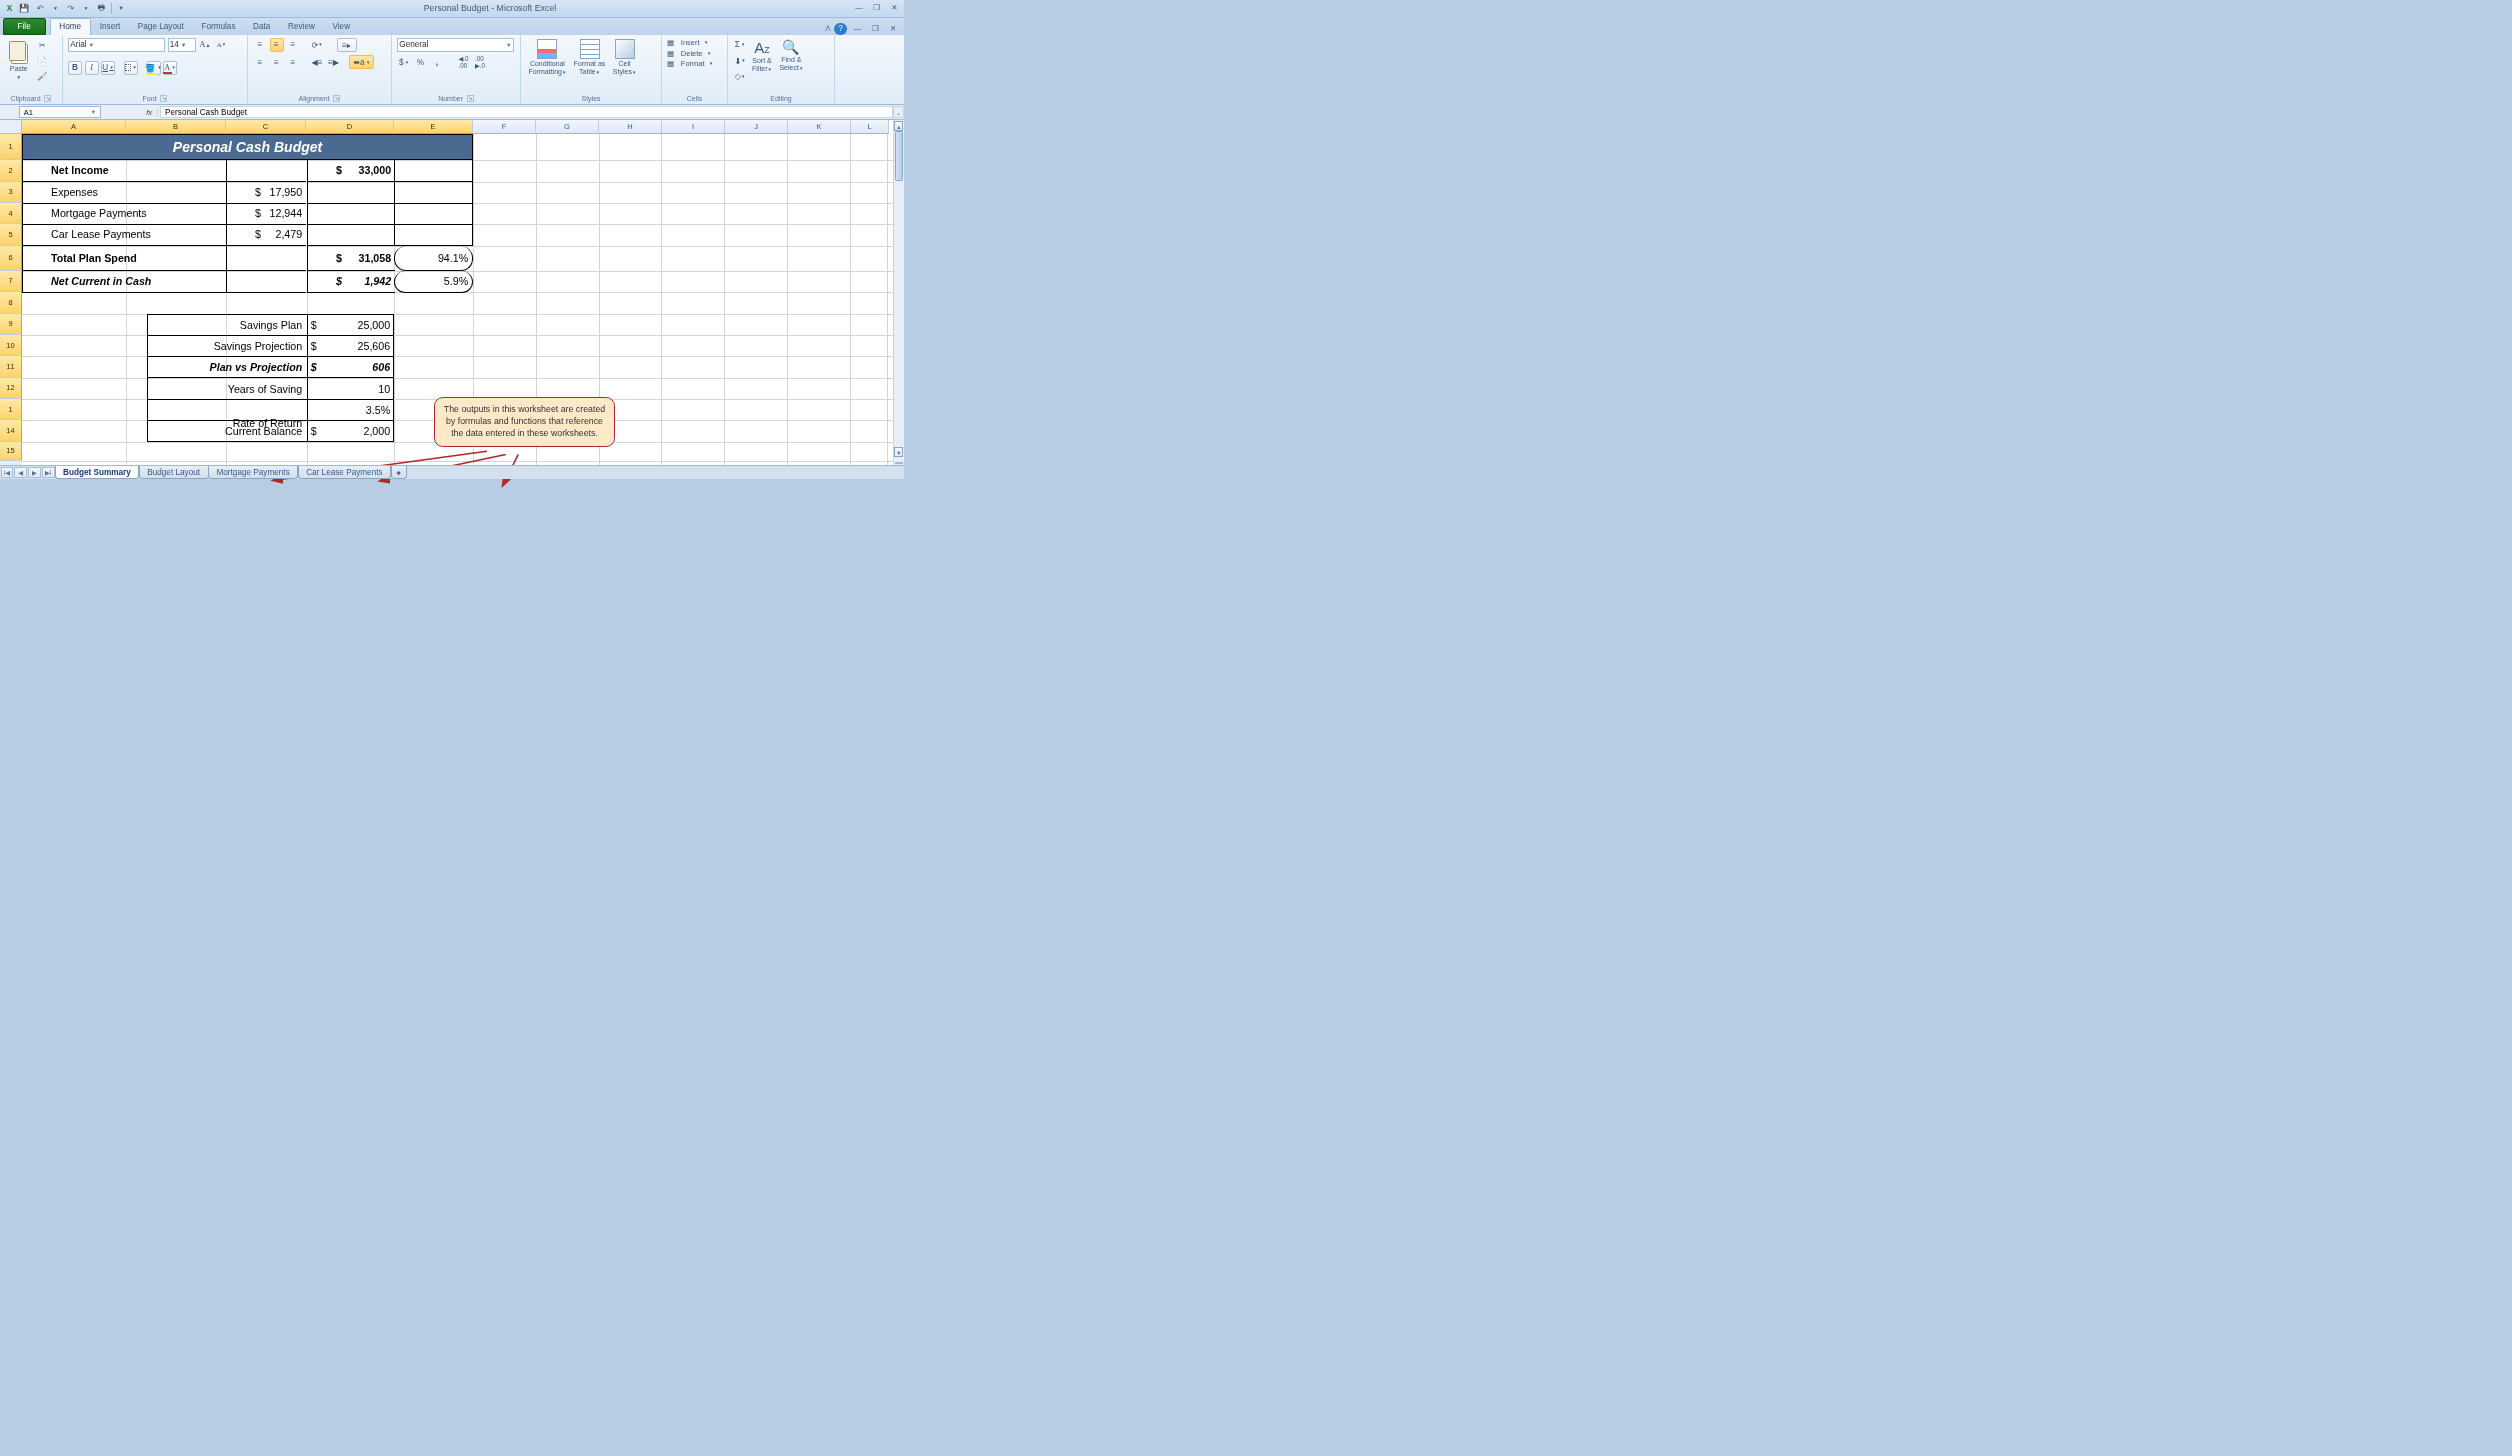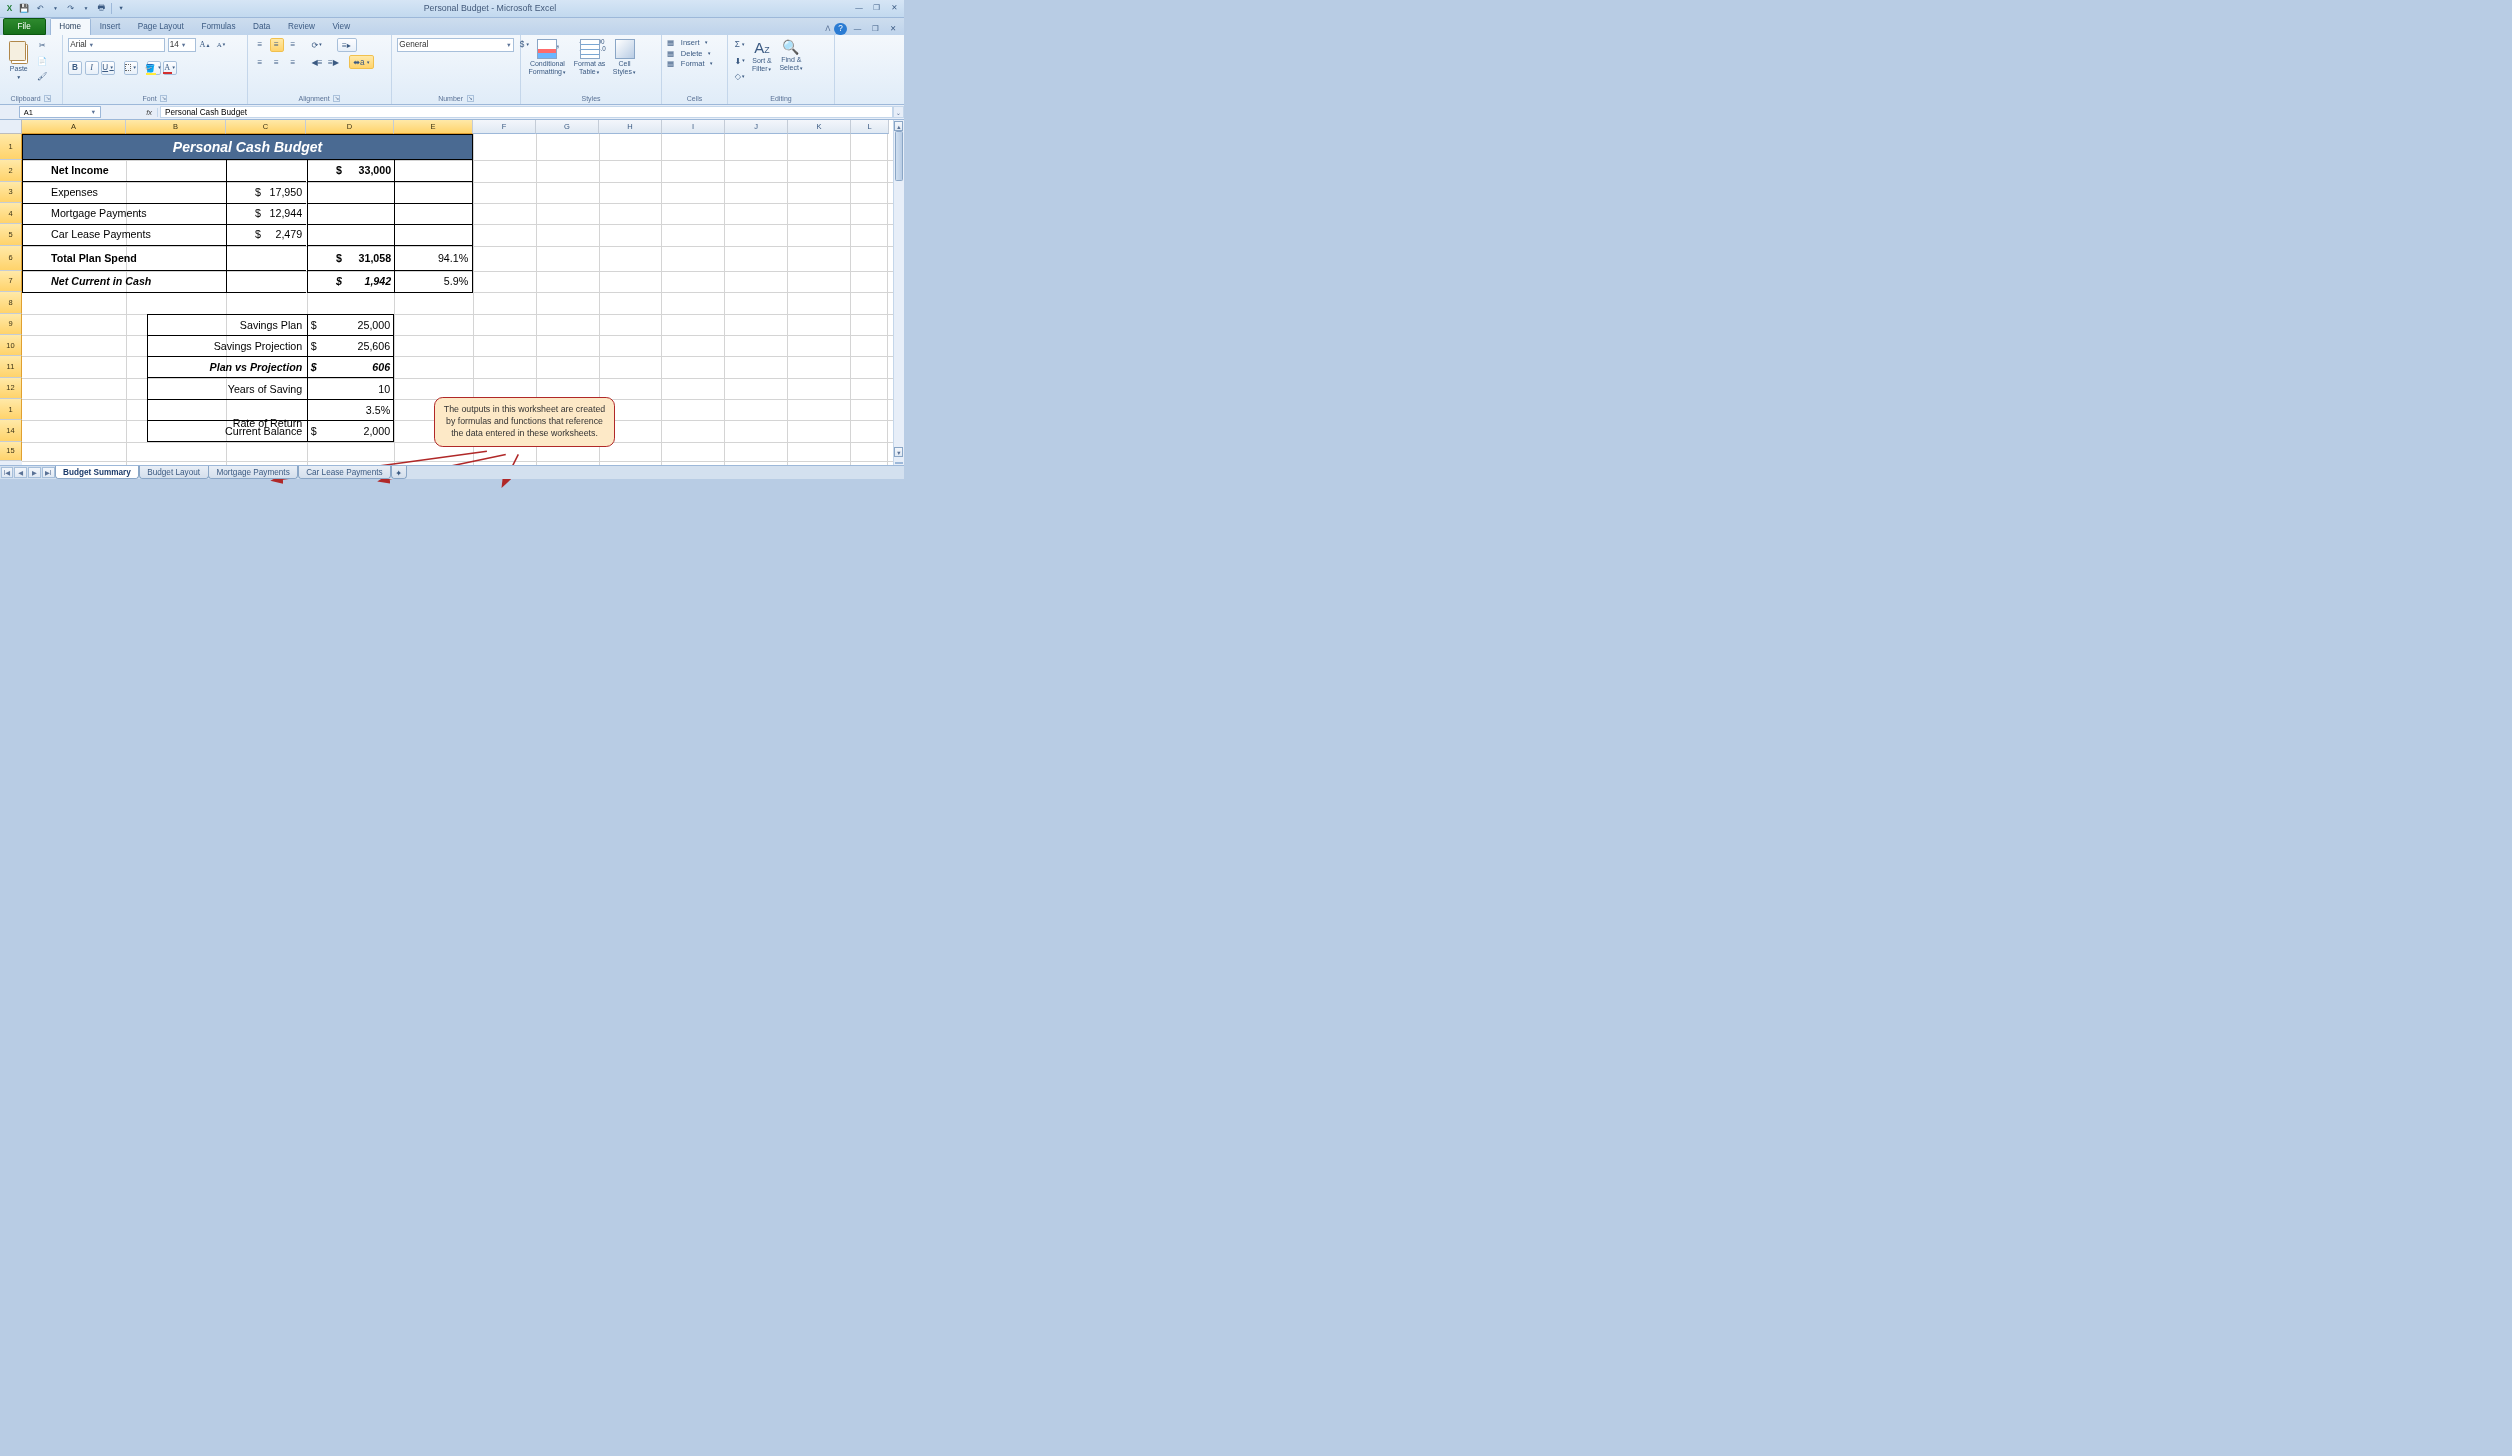--- a/index.html
+++ b/index.html
@@ -53,21 +53,21 @@
   .rowhdr.sel{background:linear-gradient(#ffe9a8,#ffd36b);border-right:1.3px solid #e0a030;color:#3b3215;}
   
   .cells{position:absolute;left:22px;top:14px;right:11.3px;bottom:0;}
   .gridbg{position:absolute;inset:0;}
   .gl-v{position:absolute;top:0;bottom:0;width:0.6px;background:#d4d4d4;}
   .gl-h{position:absolute;left:0;right:0;height:0.6px;background:#d4d4d4;}
 
   .cell{position:absolute;font-size:10.7px;font-family:Arial,sans-serif;color:#000;padding:1.9px 3.8px;display:flex;align-items:center;}
   .bold{font-weight:bold;}
   .italic{font-style:italic;}
-  .right{justify-content:flex-end;}
+  .right{justify-content:flex-end;border-radius:12px;}
   .border-b{border-bottom:0.9px solid #000;padding-left:28px;}
   .border-r{border-right:0.9px solid #000;}
   .border-l{border-left:0.9px solid #000;}
   
   .titlecell{background:#4a6a92;color:#fff;font-size:14px;font-weight:bold;font-style:italic;justify-content:center;border:0.6px solid #000;}
   
   .vscroll{position:absolute;right:0;top:0;width:11.3px;bottom:0;background:#e7eef8;border-left:0.6px solid #c4d6ea;}
   .vscroll .thumb{position:absolute;left:1.3px;right:1.3px;top:11.3px;height:50px;background:linear-gradient(90deg,#d0dff0,#b8cce4);border:0.6px solid #8aa6c6;border-radius:1.3px;}
   .scrbtn{height:10px;text-align:center;font-size:5.7px;color:#5a7296;line-height:10px;border:0.6px solid #8aa6c6;margin:0.6px;background:linear-gradient(#f3f6fb,#e0e9f3);}
   .hscroll{position:absolute;right:11.3px;bottom:0;left:540px;height:11.3px;background:#e7eef8;border-top:0.6px solid #c4d6ea;display:flex;}
@@ -220,21 +220,21 @@
         <div class="smbtn selected" style="width:25px;">⬌a<span style="font-size:4.4px;margin-left:1.3px;">▼</span></div>
       </div>
     </div>
     <div class="group-label">
         <span>Alignment</span>
         <span class="dlaunch">↘</span>
       </div>
   </div>
 
   <div class="group" style="width:129px;">
-    <div style="display:flex;gap:3.8px;">
+    <div style="display:flex;flex-direction:column;gap:3.8px;">
       <div class="row">
           <div class="dd" style="width:117px;justify-content:space-between;">
             <span>General</span>
             <span class="arrow">▼</span>
           </div>
         </div>
       <div class="row">
         <div class="smbtn">
             <span>$</span>
             <span style="font-size:4.4px;margin-left:1.3px;">▼</span>

